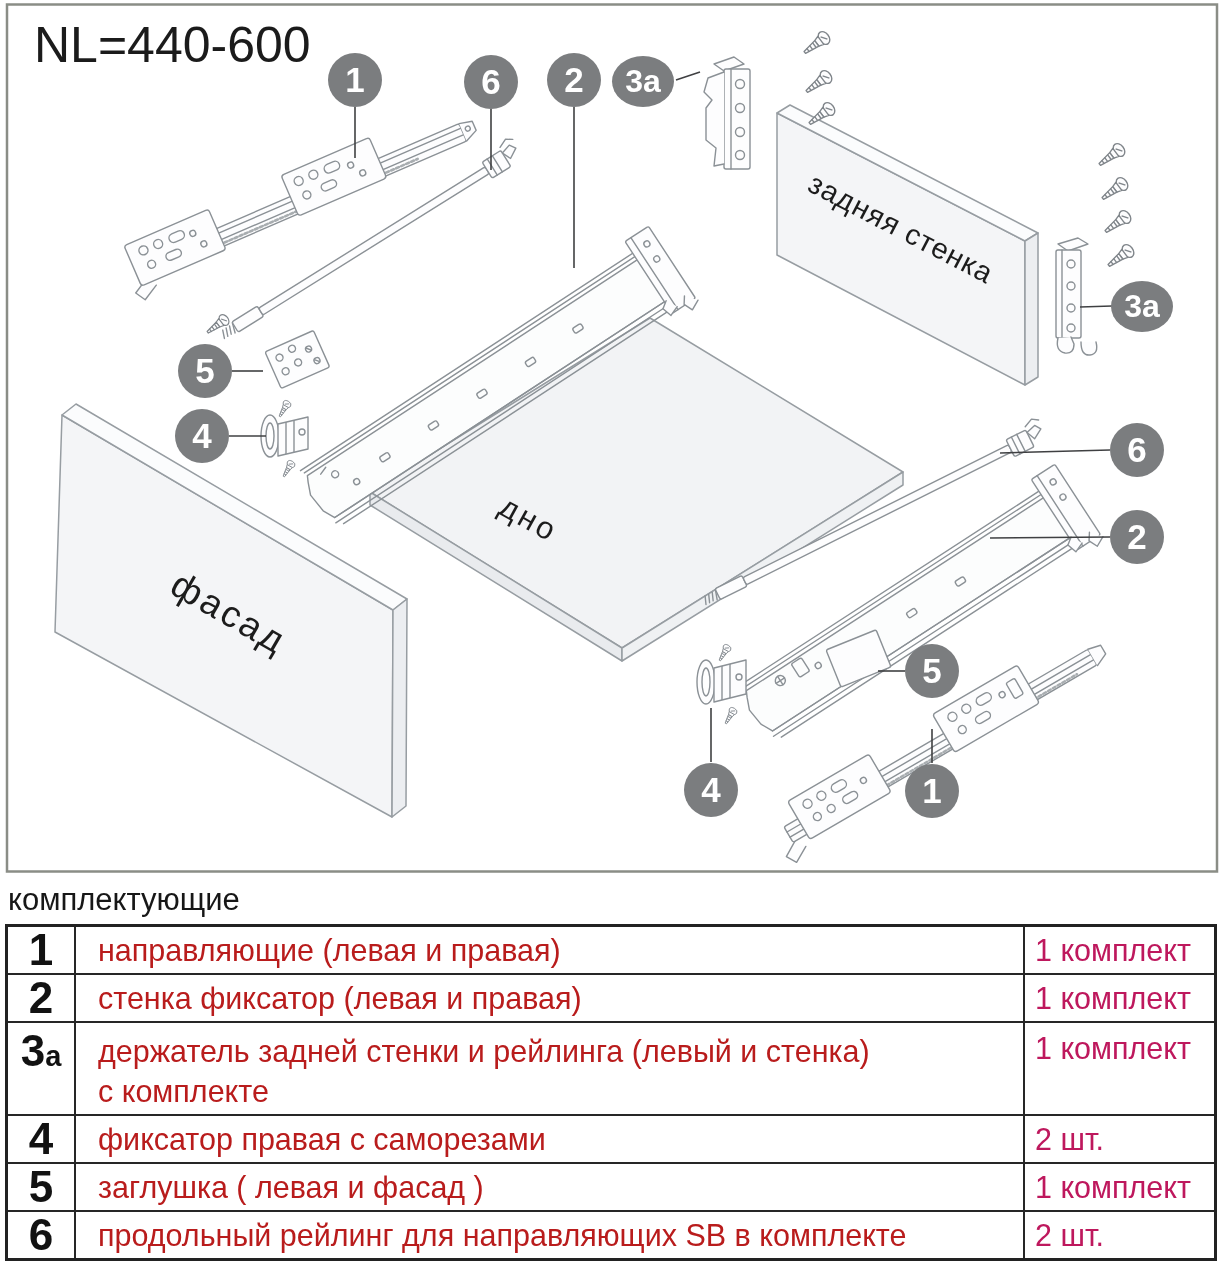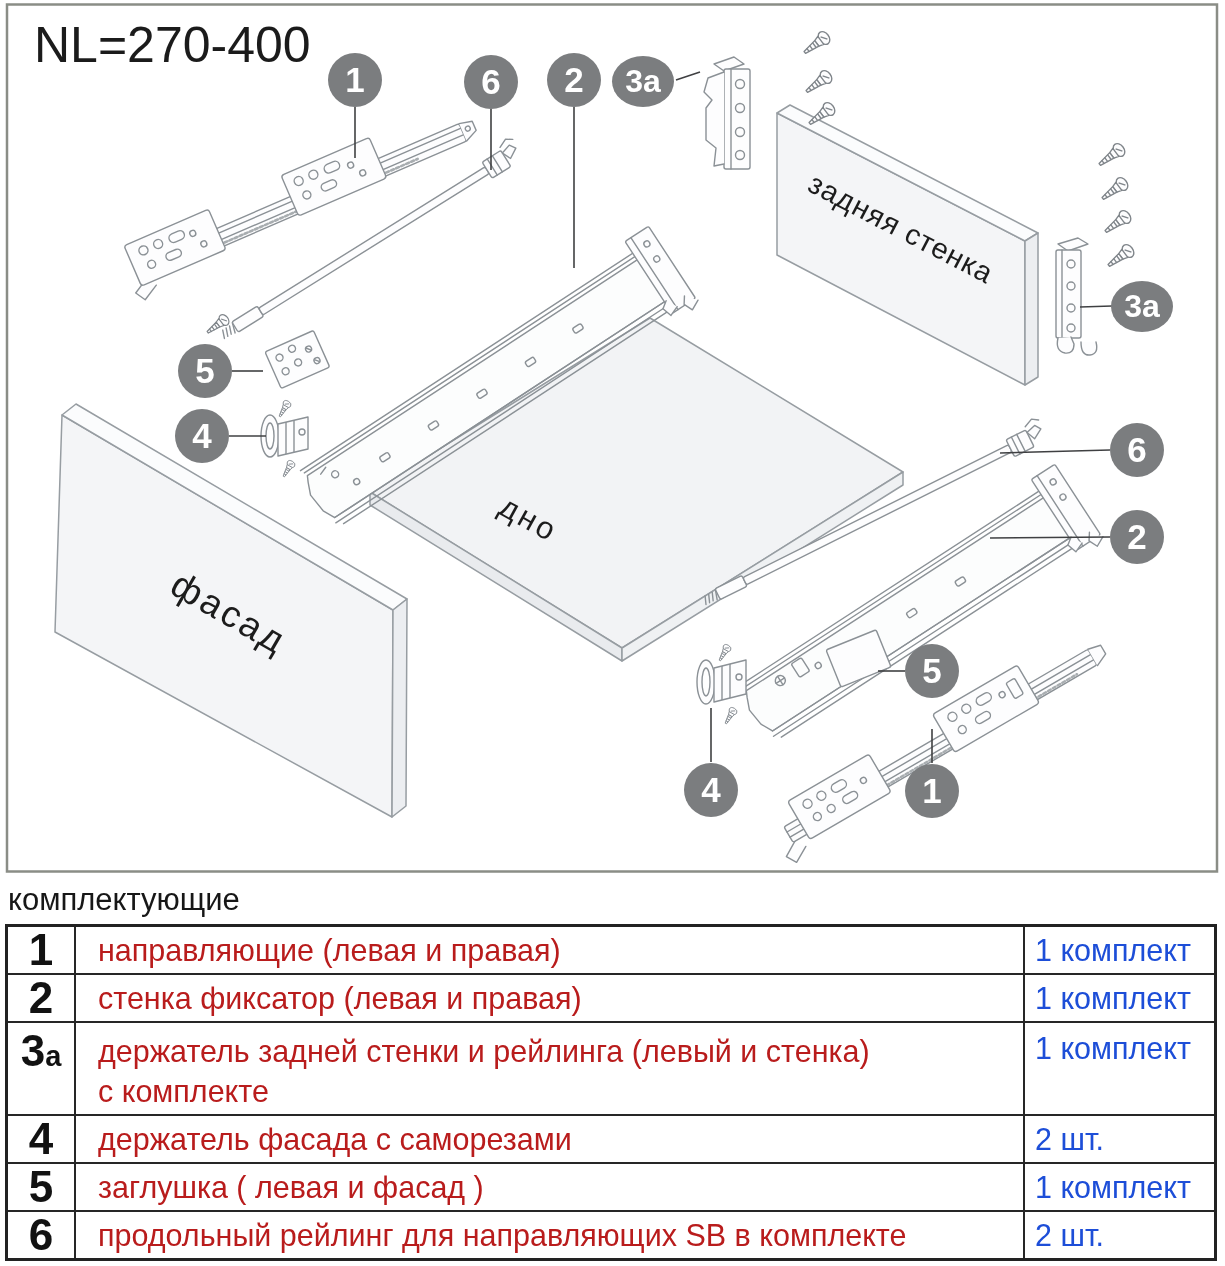--- a/index.html
+++ b/index.html
@@ -14,21 +14,21 @@
            display:flex;align-items:center;justify-content:center;user-select:none;}
   .callout.ellipse{width:62px;height:51px;font-size:32px;}
   .section-label{position:absolute;left:8px;top:882px;font-size:31px;color:#171717;text-align:center;}
   .parts{position:absolute;left:5px;top:924px;width:1212px;border-collapse:collapse;}
   .parts td{border:2.5px solid #262626;vertical-align:middle;}
   .parts{border:3px solid #222;}
   td.pnum-cell{text-align:center;font-weight:bold;font-size:44px;width:64px;
                font-family:"Liberation Sans",sans-serif;line-height:1;}
   .pnum-suffix{font-size:29px;font-weight:bold;}
   td.pdesc-cell{font-size:30.5px;padding-left:22px;color:#b91c1c;}
-  td.pqty-cell{font-size:30.5px;padding-left:10px;width:178px;color:#1d4ed8;}
+  td.pqty-cell{font-size:30.5px;padding-left:10px;width:178px;color:#be185d;}
   tr.row-tall td.pdesc-cell{vertical-align:top;padding-top:8px;line-height:1.32;}
   tr.row-tall td.pnum-cell{vertical-align:top;padding-top:6px;}
   tr.row-tall td.pqty-cell{vertical-align:top;padding-top:8px;}
 </style>
 </head>
 <body>
 
 <div class="page">
 
   <svg class="diagram-svg" width="1225" height="878" viewBox="0 0 1225 878">
@@ -294,21 +294,21 @@
   <div class="callout" style="left:905px;top:644px">
       <span>5</span>
     </div>
   <div class="callout" style="left:684px;top:763px">
       <span>4</span>
     </div>
   <div class="callout" style="left:905px;top:764px">
       <span>1</span>
     </div>
 
-  <div class="title">NL=270-400</div>
+  <div class="title">NL=440-600</div>
 
   <div class="section-label">комплектующие</div>
 
   <table class="parts">
     <colgroup>
         <col style="width:64px">
         <col>
         <col style="width:178px">
       </colgroup>
     <tbody>
@@ -325,21 +325,21 @@
       <tr class="row-tall" style="height:93px">
         <td class="pnum-cell"><span>3</span><span class="pnum-suffix">а</span></td>
         <td class="pdesc-cell">
           <div>держатель задней стенки и рейлинга (левый и стенка)</div>
           <div>с комплекте</div>
         </td>
         <td class="pqty-cell"><span>1 комплект</span></td>
       </tr>
       <tr style="height:48px">
         <td class="pnum-cell"><span>4</span></td>
-        <td class="pdesc-cell"><span>держатель фасада с саморезами</span></td>
+        <td class="pdesc-cell"><span>фиксатор правая с саморезами</span></td>
         <td class="pqty-cell"><span>2 шт.</span></td>
       </tr>
       <tr style="height:48px">
         <td class="pnum-cell"><span>5</span></td>
         <td class="pdesc-cell"><span>заглушка ( левая и фасад )</span></td>
         <td class="pqty-cell"><span>1 комплект</span></td>
       </tr>
       <tr style="height:46px">
         <td class="pnum-cell"><span>6</span></td>
         <td class="pdesc-cell"><span>продольный рейлинг для направляющих SB в комплекте</span></td>

